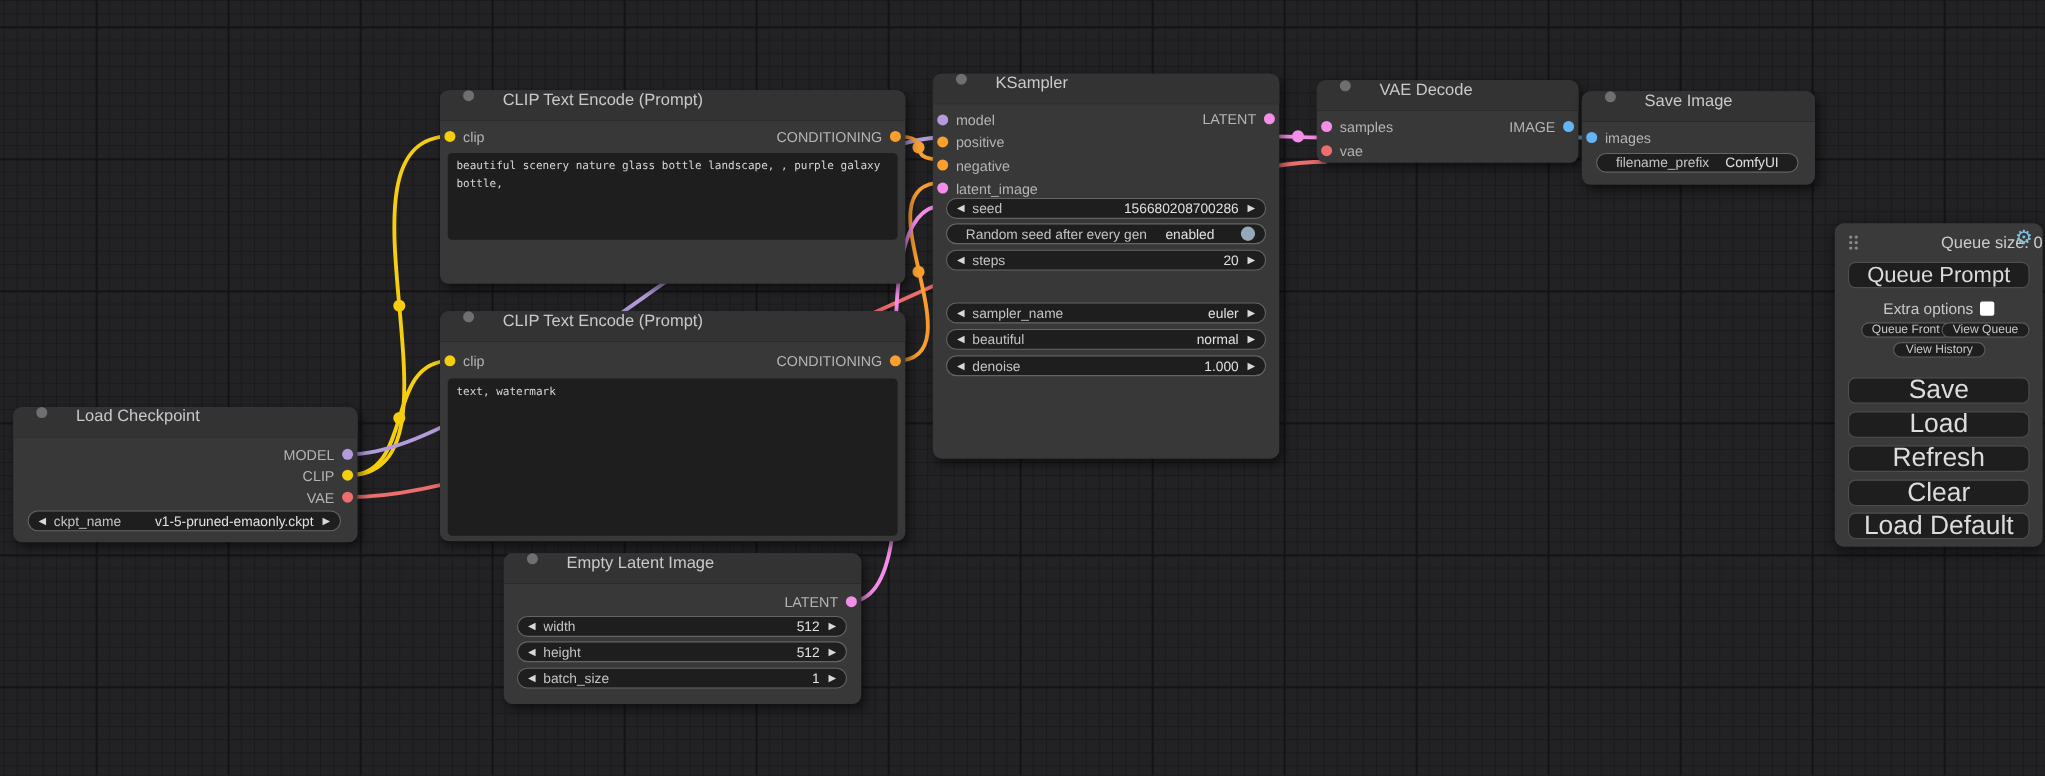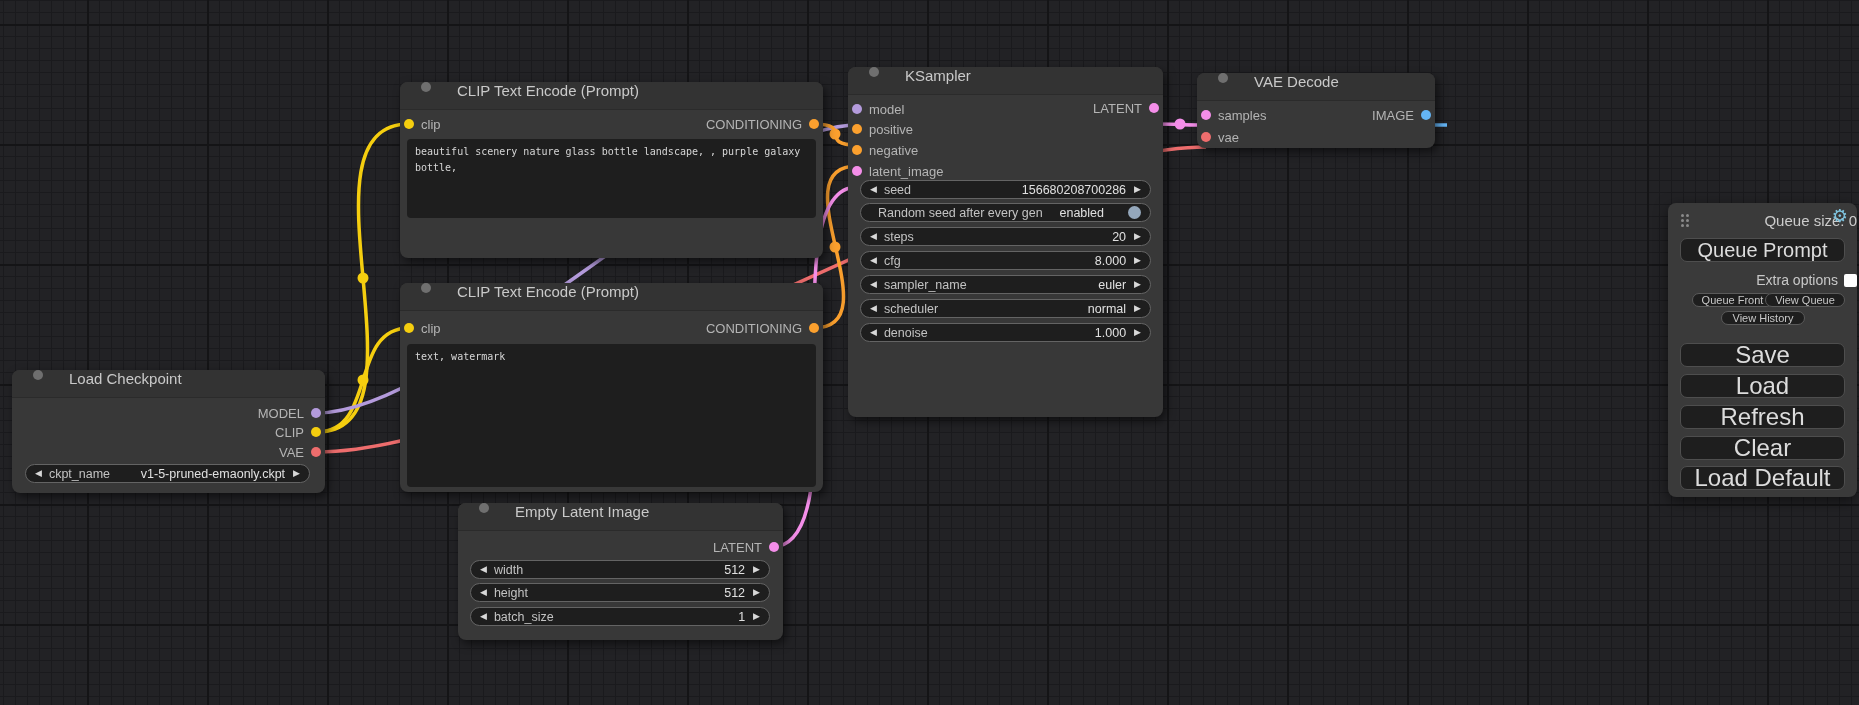--- a/index.html
+++ b/index.html
@@ -40,21 +40,21 @@
   .toggle-dot{width:13px;height:13px;border-radius:50%;background:#94A7BB;flex:none;}
   #queue-panel{position:absolute;left:1668px;top:203px;width:189px;height:294px;background:#3a3a3a;
     border-radius:8px;box-shadow:0 4px 14px rgba(0,0,0,.55);z-index:3;}
   .qhandle{position:absolute;left:13px;top:11px;display:grid;grid-template-columns:3px 3px;grid-auto-rows:3px;gap:2px;cursor:move;}
   .qhandle span{width:3px;height:3px;border-radius:50%;background:#8a8a8a;}
   .qsize{position:absolute;left:0;right:0;top:9px;text-align:right;font-size:15px;color:#cccccc;}
   .qgear{position:absolute;right:9px;top:4px;font-size:18px;color:#7EC3DE;line-height:1;cursor:pointer;}
   .qbtn{position:absolute;left:12px;right:12px;height:24px;background:#1e1e1e;border:1px solid #4e4e4e;border-radius:7px;
     color:#dcdcdc;font-size:24px;display:flex;align-items:center;justify-content:center;box-sizing:border-box;cursor:pointer;}
   .qbtn.big{font-size:20px;}
-  .qextra{position:absolute;left:0;right:0;top:69px;display:flex;align-items:center;justify-content:flex-end;gap:6px;
+  .qextra{position:absolute;left:0;right:0;top:69px;display:flex;align-items:center;justify-content:center;gap:6px;
     font-size:14px;color:#c8c8c8;}
   .qcheck{width:13px;height:13px;background:#ffffff;border-radius:2px;cursor:pointer;}
   .qpill{position:absolute;height:14px;background:#1e1e1e;border:1px solid #5a5a5a;border-radius:8px;color:#c8c8c8;
     font-size:11px;display:flex;align-items:center;justify-content:center;box-sizing:border-box;cursor:pointer;white-space:nowrap;}
 </style>
 </head>
 <body>
 
 <div id="canvas">
 
@@ -179,35 +179,29 @@
       <span class="wlabel noarrow">Random seed after every gen</span>
       <span class="wvalue" style="margin-right:24px">enabled</span>
       <span class="toggle-dot"></span>
     </div>
     <div class="widget" style="left:12px;right:12px;top:160px">
       <span class="arrow-l"></span>
       <span class="wlabel">steps</span>
       <span class="wvalue">20</span>
       <span class="arrow-r"></span>
     </div>
-    <div class="widget" style="left:12px;right:12px;top:184px">
-      <span class="arrow-l"></span>
-      <span class="wlabel">cfg</span>
-      <span class="wvalue">8.000</span>
-      <span class="arrow-r"></span>
-    </div>
     <div class="widget" style="left:12px;right:12px;top:208px">
       <span class="arrow-l"></span>
       <span class="wlabel">sampler_name</span>
       <span class="wvalue">euler</span>
       <span class="arrow-r"></span>
     </div>
     <div class="widget" style="left:12px;right:12px;top:232px">
       <span class="arrow-l"></span>
-      <span class="wlabel">scheduler</span>
+      <span class="wlabel">beautiful</span>
       <span class="wvalue">normal</span>
       <span class="arrow-r"></span>
     </div>
     <div class="widget" style="left:12px;right:12px;top:256px">
       <span class="arrow-l"></span>
       <span class="wlabel">denoise</span>
       <span class="wvalue">1.000</span>
       <span class="arrow-r"></span>
     </div>
   </div>
@@ -224,20 +218,34 @@
     <div class="slot in" style="top:56px">
       <span class="sdot c-vae"></span>
       <span>vae</span>
     </div>
     <div class="slot out" style="top:34px">
       <span>IMAGE</span>
       <span class="sdot c-image"></span>
     </div>
   </div>
 
+  <div class="node" style="left:1438px;top:83px;width:212px;height:85px">
+    <div class="titlebar">
+      <span class="tdot"></span>
+      <span class="title">Save Image</span>
+    </div>
+    <div class="slot in" style="top:34px">
+      <span class="sdot c-image"></span>
+      <span>images</span>
+    </div>
+    <div class="widget" style="left:13px;right:15px;top:56px;height:18px">
+      <span class="wlabel noarrow">filename_prefix</span>
+      <span class="wvalue">ComfyUI</span>
+    </div>
+  </div>
 
   <div class="node" style="left:458px;top:503px;width:325px;height:137px">
     <div class="titlebar">
       <span class="tdot"></span>
       <span class="title">Empty Latent Image</span>
     </div>
     <div class="slot out" style="top:36px">
       <span>LATENT</span>
       <span class="sdot c-latent"></span>
     </div>

